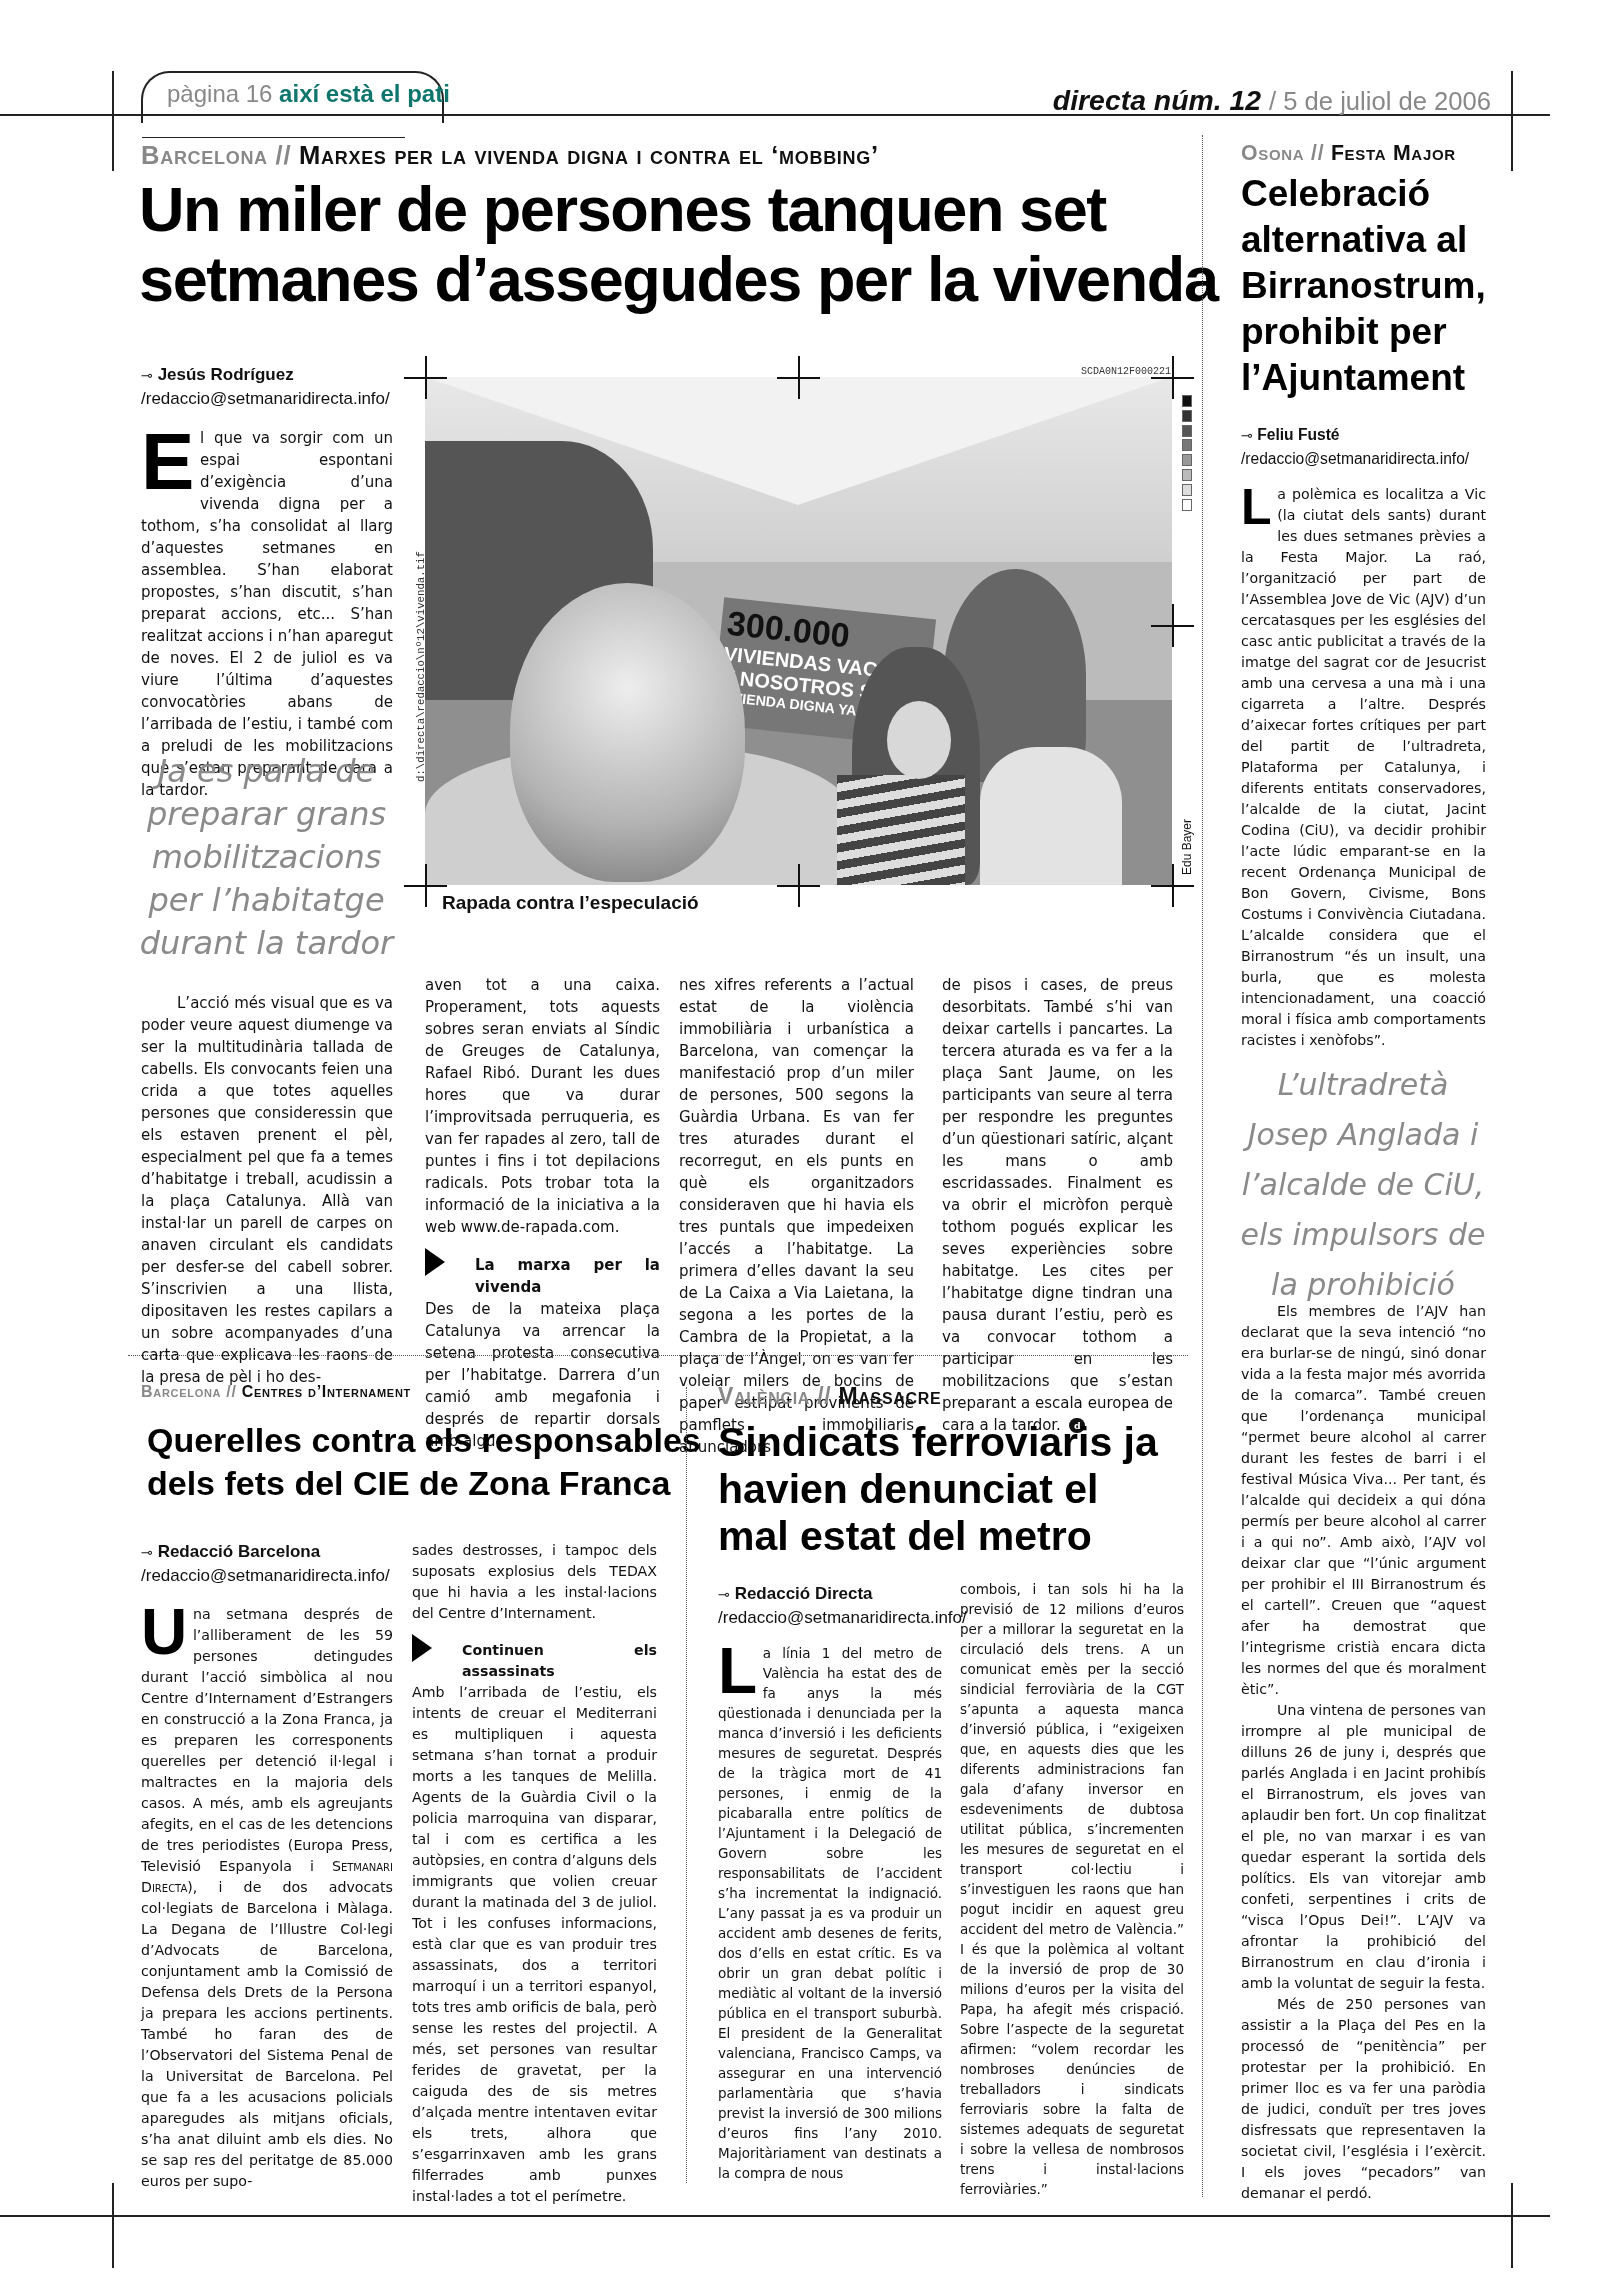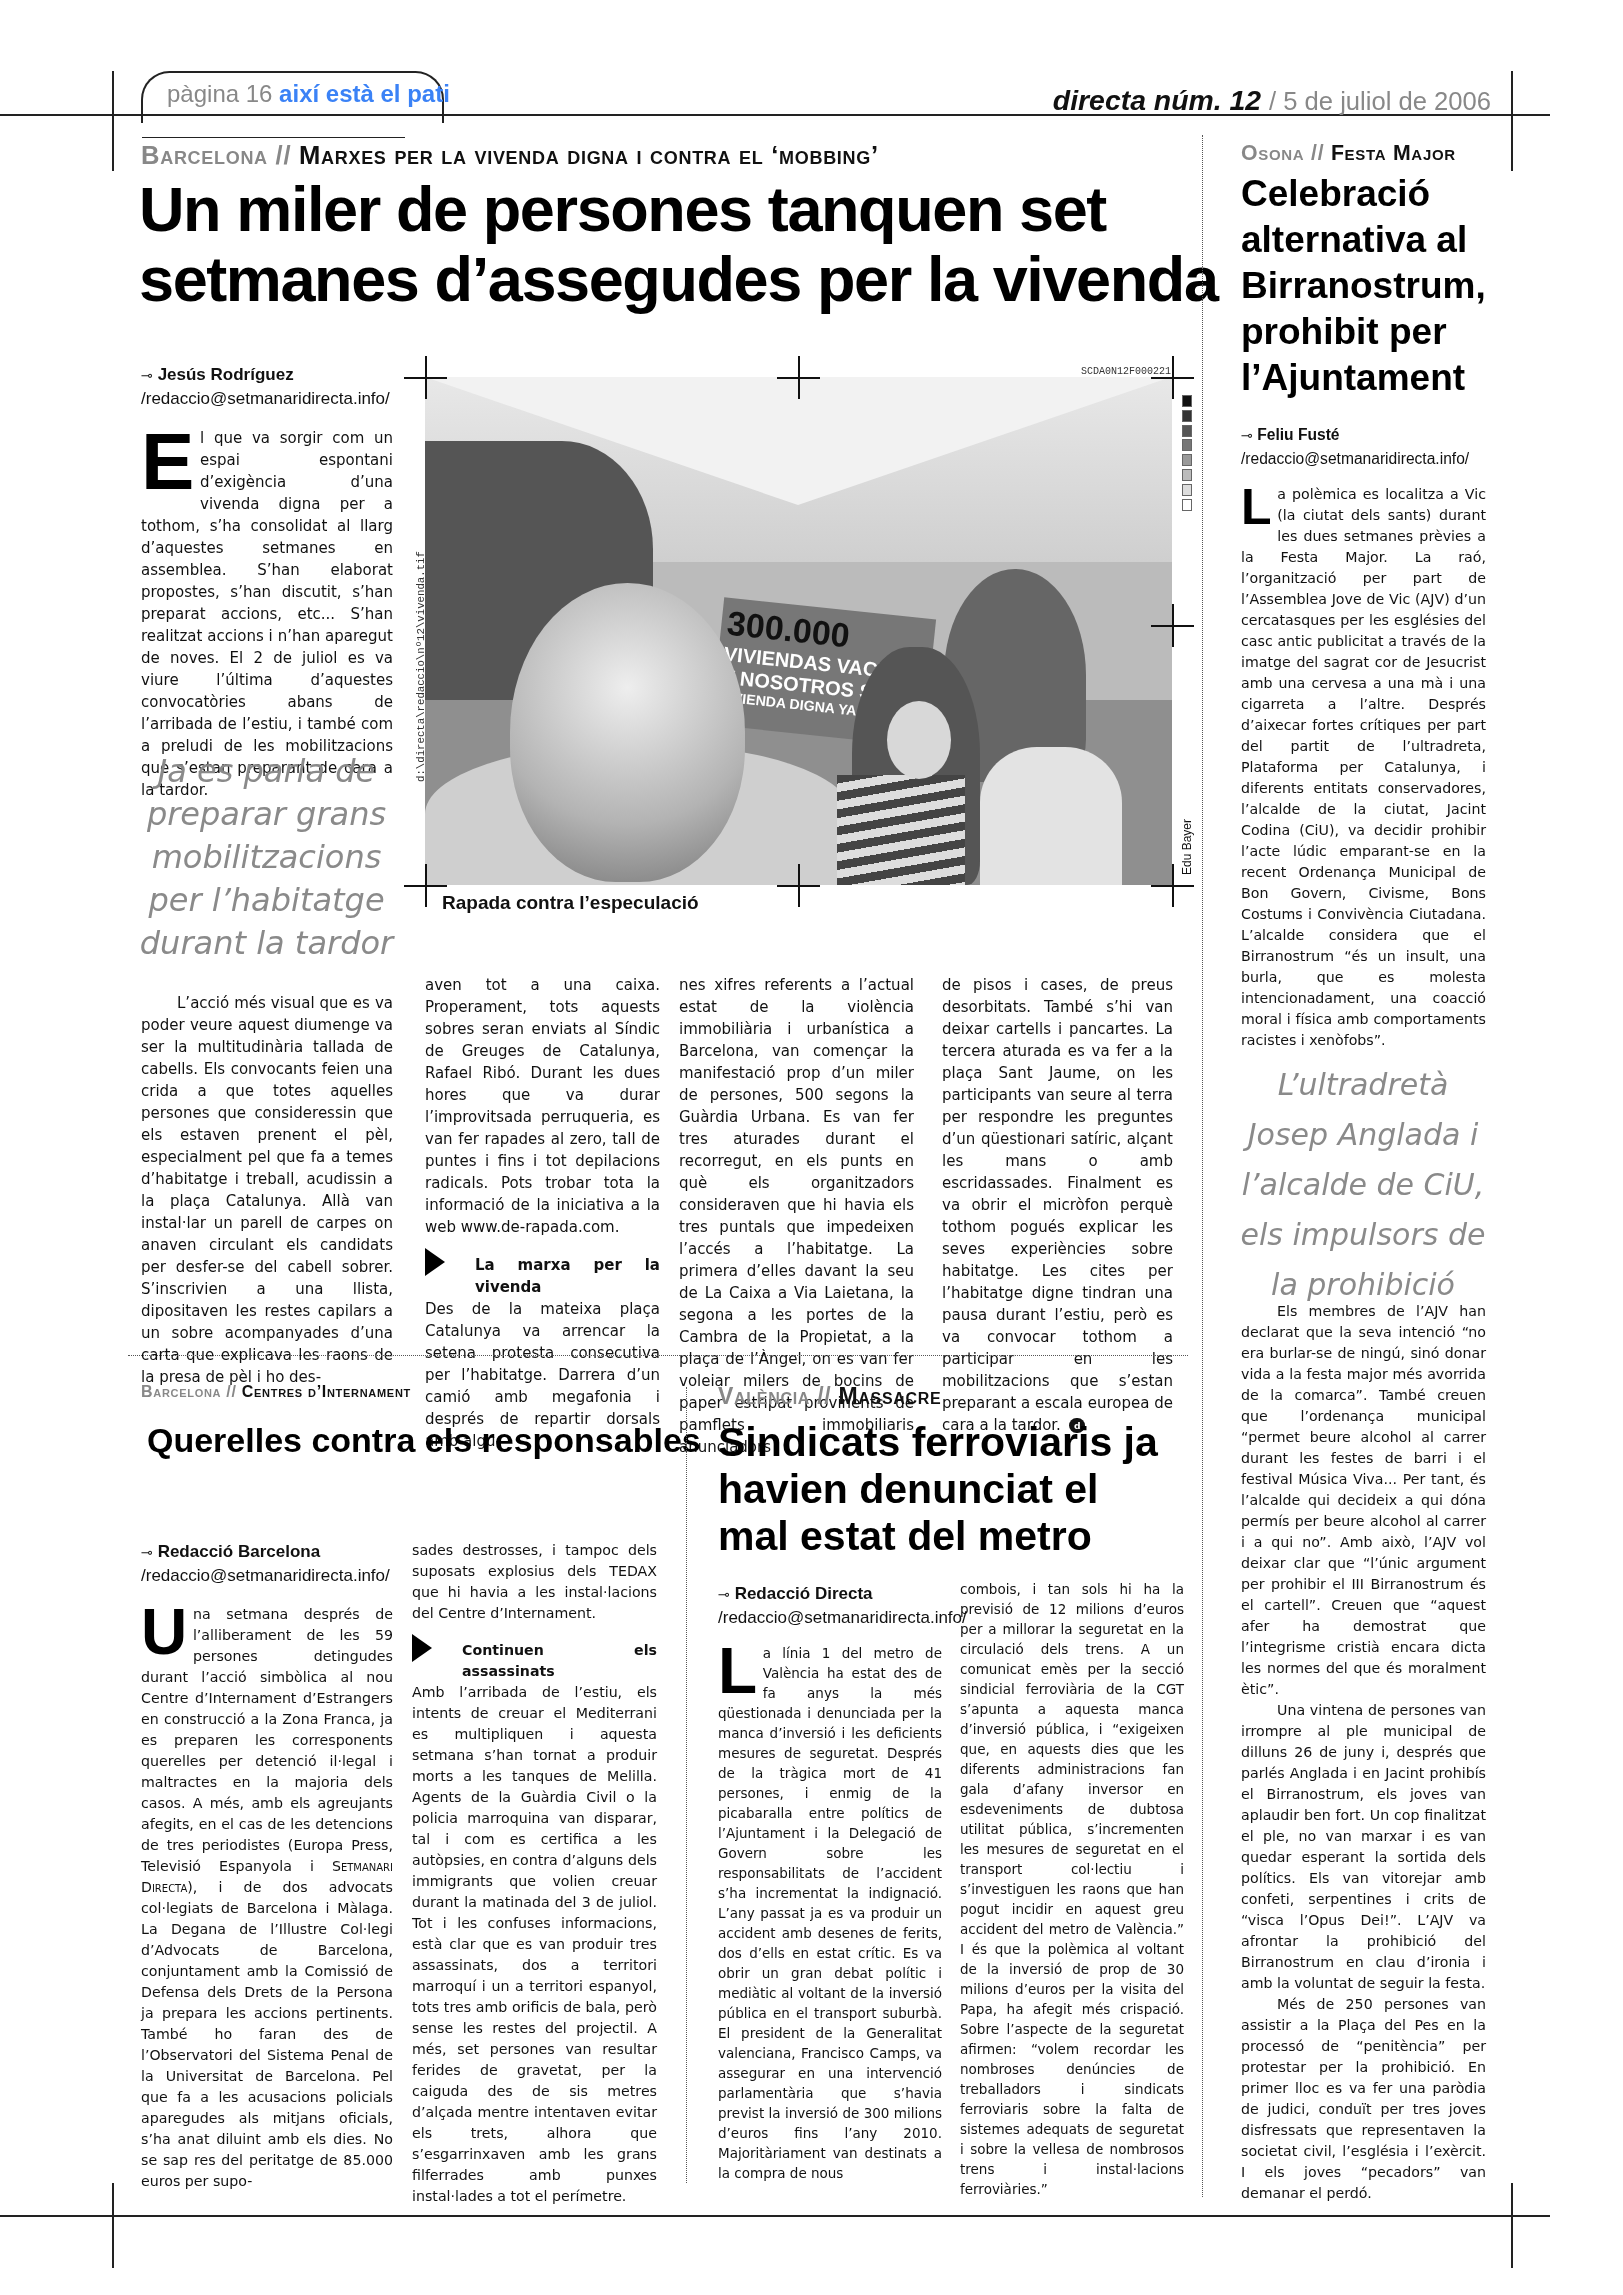--- a/index.html
+++ b/index.html
@@ -10,21 +10,21 @@
   .hline { position:absolute; height:0; border-top:2.1px solid #222; }
   .vline { position:absolute; width:0; border-left:2.1px solid #222; }
   .dotv { position:absolute; width:0; border-left:1.4px dotted #555; }
   .doth { position:absolute; height:0; border-top:1.4px dotted #555; }
 
   
   .tab { position:absolute; left:141px; top:71px; width:299px; height:50px;
          border:2.1px solid #222; border-bottom:none; border-radius:28.4px 28.4px 0 0; }
   .tab-text { position:absolute; left:167px; top:80px; font-size:24px; font-family:"Liberation Sans", sans-serif; }
   .tab-text .pg { color:#888; }
-  .tab-text .sec { font-weight:bold; color:#3b82f6; }
+  .tab-text .sec { font-weight:bold; color:#0f766e; }
   .masthead { position:absolute; right:132px; top:84px; font-size:28.4px; font-family:"Liberation Sans", sans-serif; white-space:nowrap; }
   .masthead .brand { font-style:italic; font-weight:bold; }
   .masthead .date { color:#888; font-size:25.6px; }
 
   
   .kicker { font-family:"Liberation Sans", sans-serif; font-weight:bold; white-space:nowrap; font-variant:small-caps; letter-spacing:0.7px; }
   .kicker .loc { color:#888; }
   .kicker .sl { color:#888; }
 
   .headline { font-family:"Liberation Sans", sans-serif; font-weight:bold; color:#000; }
@@ -202,20 +202,21 @@
   <p class="ind">Més de 250 persones van assistir a la Plaça del Pes en la processó de “penitència” per protestar per la prohibició. En primer lloc es va fer una paròdia de judici, conduït per tres joves disfressats que representaven la societat civil, l’església i l’exèrcit. I els joves “pecadors” van demanar el perdó.</p>
 </div>
 
 <div class="abs kicker" style="left:141px; top:1383px; font-size:16px;">
   <span class="loc">Barcelona</span>
   <span class="sl">//</span>
   <span>Centres d’Internament</span>
 </div>
 <div class="abs headline" style="left:147px; top:1419px; font-size:34px; line-height:43px;">
   <div>Querelles contra els responsables</div>
+  <div>dels fets del CIE de Zona Franca</div>
 </div>
 <div class="abs byline" style="left:141px; top:1540px; width:256px;">
   <div><span class="eye">⊸</span>
     <span class="name">Redacció Barcelona</span></div>
   <div>/redaccio@setmanaridirecta.info/</div>
 </div>
 <div class="abs body" style="left:141px; top:1604px; width:252px; font-size:14.2px; line-height:21px;">
   <span class="drop" style="font-size:64px;">U</span>
   <p><span>na setmana després de l’alliberament de les 59 persones detingudes durant l’acció simbòlica al nou Centre d’Internament d’Estrangers en construcció a la Zona Franca, ja es preparen les corresponents querelles per detenció il·legal i maltractes en la majoria dels casos. A més, amb els agreujants afegits, en el cas de les detencions de tres periodistes (Europa Press, Televisió Espanyola i </span><span style="font-variant:small-caps">Setmanari Directa</span><span>), i de dos advocats col·legiats de Barcelona i Màlaga. La Degana de l’Illustre Col·legi d’Advocats de Barcelona, conjuntament amb la Comissió de Defensa dels Drets de la Persona ja prepara les accions pertinents. També ho faran des de l’Observatori del Sistema Penal de la Universitat de Barcelona. Pel que fa a les acusacions policials aparegudes als mitjans oficials, s’ha anat diluint amb els dies. No se sap res del peritatge de 85.000 euros per supo-</span></p>
 </div>

